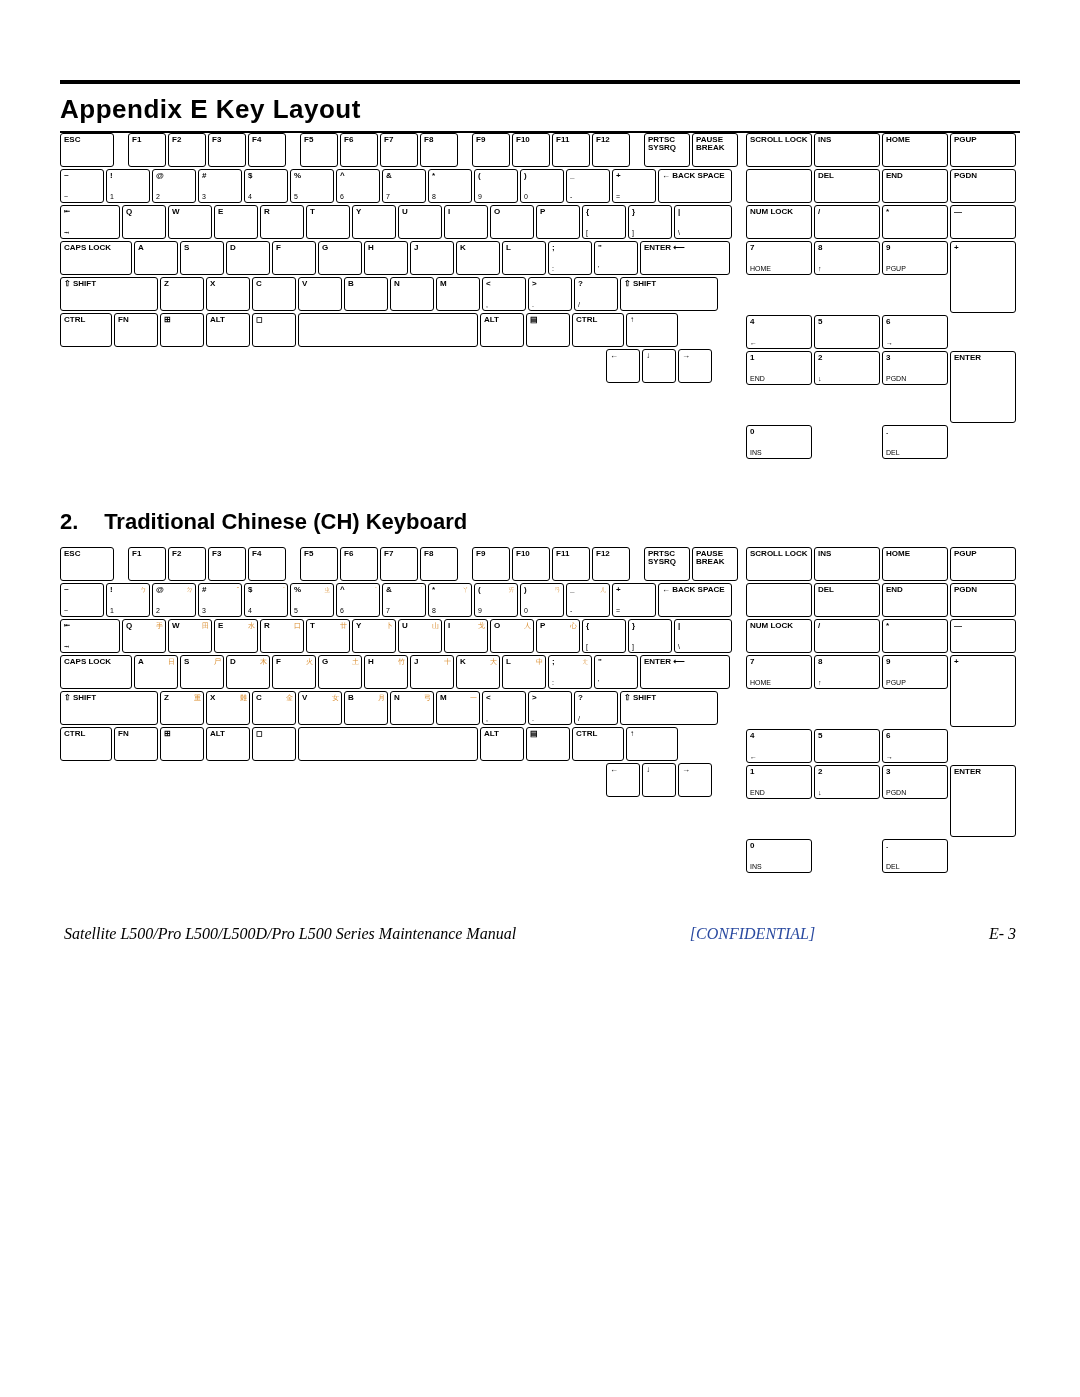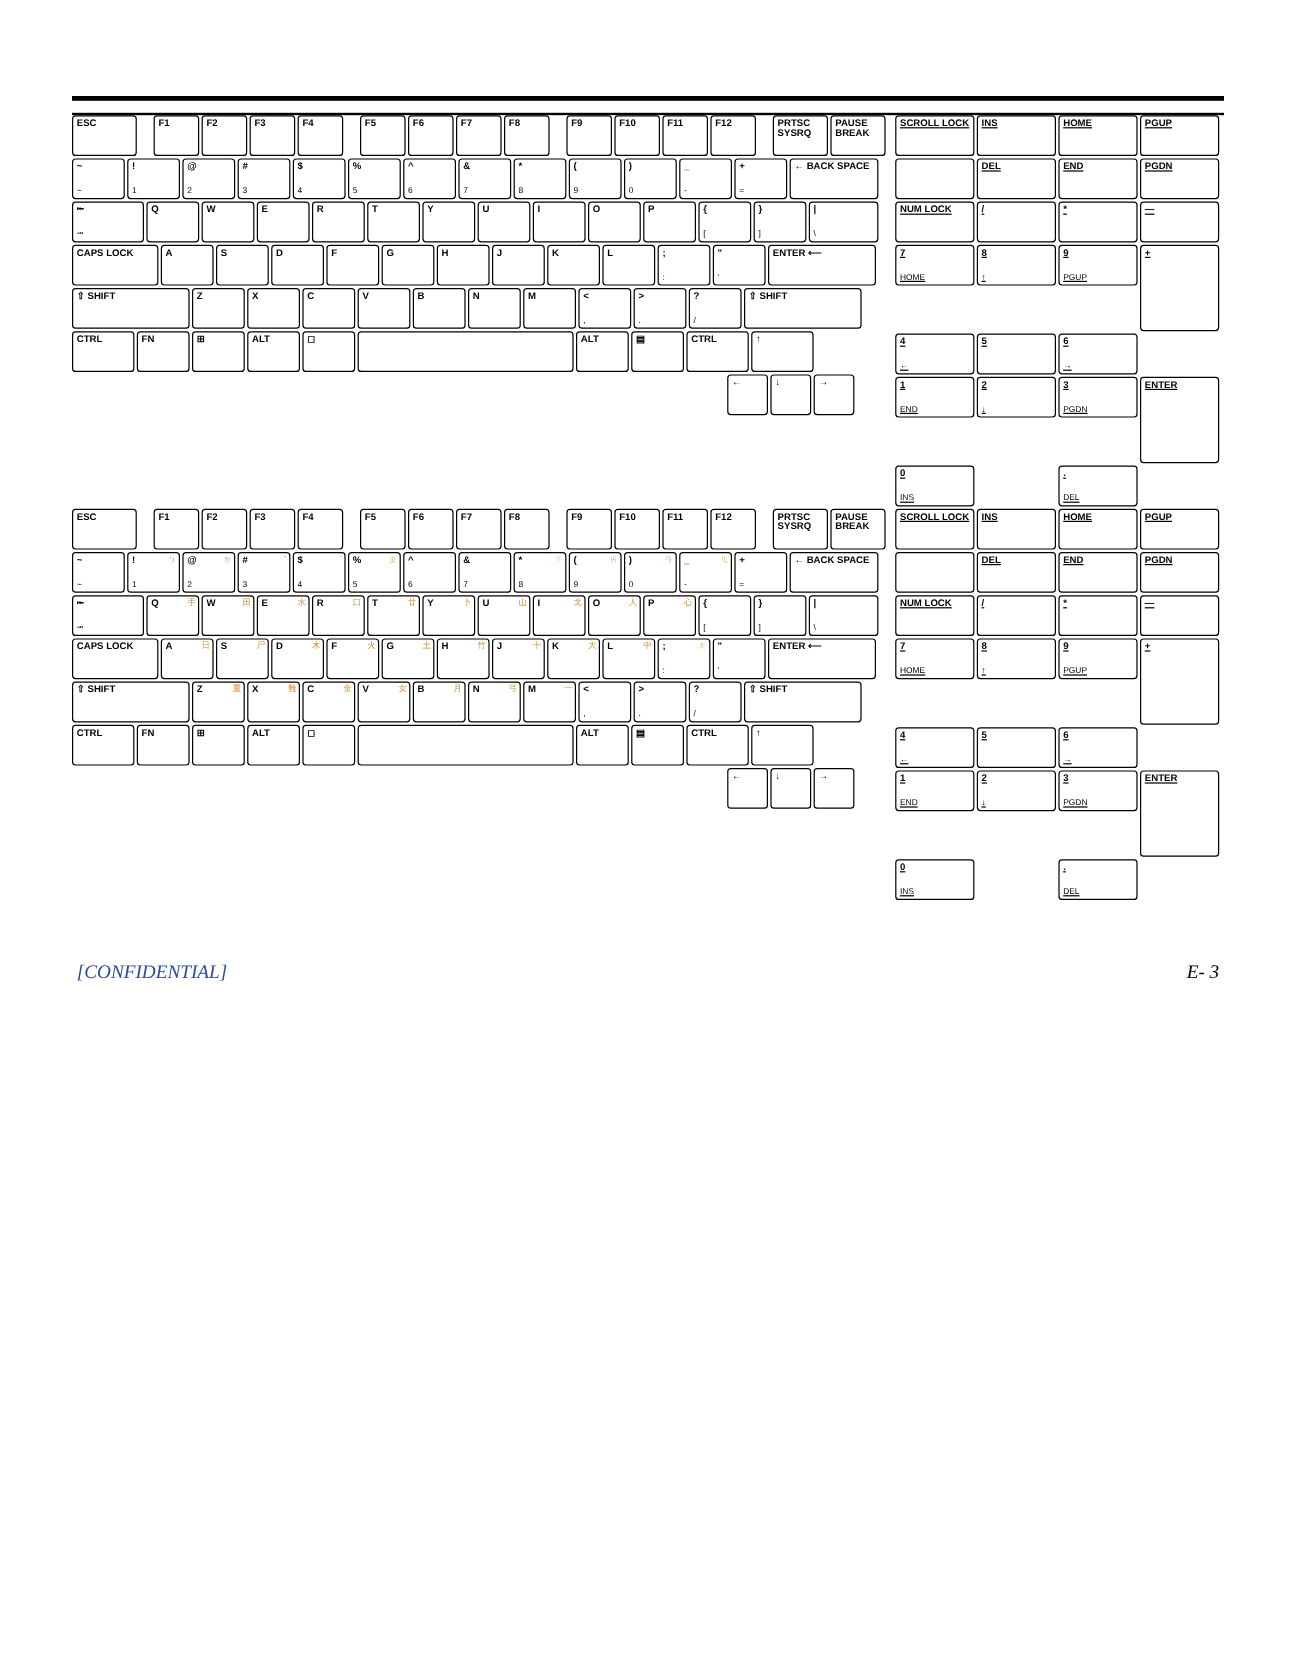--- a/index.html
+++ b/index.html
@@ -40,21 +40,20 @@
   
   .kbd-wrap {
     display: flex;
     gap: 8px;
   }
   .kbd-main {
     flex: 0 0 650px;
   }
   .kbd-pad {
     flex: 0 0 280px;
-    text-decoration: underline;
   }
   .krow {
     display: flex;
     gap: 2px;
     margin-bottom: 2px;
   }
   .key {
     box-sizing: border-box;
     border: 1px solid #000;
     border-radius: 3px;
@@ -84,20 +83,21 @@
     padding: 0 4px;
   }
   .footer .conf { font-style: italic; color: #2a4aa0; }
   .footer .page-no { font-style: italic; }
 </style>
 </head>
 <body>
 
 <div class="page">
   <hr class="rule">
+  <div class="title">Appendix E  Key Layout</div>
   <hr class="thin">
 
   <div class="kbd-wrap" id="kbd-us">
       <div class="kbd-main">
         <div class="krow">
           <div class="key" style="flex: 0 0 54px;">
             <div class="tl">ESC</div>
           </div>
           <div class="spacer"></div>
           <div class="key" style="flex: 0 0 38px;">
@@ -511,20 +511,24 @@
           </div>
           <div style="flex: 0 0 66px;"></div>
           <div class="key" style="flex: 0 0 66px;">
             <div class="tl">.</div>
             <div class="bl">DEL</div>
           </div>
         </div>
       </div>
     </div>
 
+  <div class="section-heading">
+    <span class="num">2.</span>
+    <span>Traditional Chinese (CH) Keyboard</span>
+  </div>
   <div class="kbd-wrap" id="kbd-ch">
       <div class="kbd-main">
         <div class="krow">
           <div class="key" style="flex: 0 0 54px;">
             <div class="tl">ESC</div>
           </div>
           <div class="spacer"></div>
           <div class="key" style="flex: 0 0 38px;">
             <div class="tl">F1</div>
           </div>
@@ -975,16 +979,17 @@
           <div style="flex: 0 0 66px;"></div>
           <div class="key" style="flex: 0 0 66px;">
             <div class="tl">.</div>
             <div class="bl">DEL</div>
           </div>
         </div>
       </div>
     </div>
 
   <div class="footer">
+    <span>Satellite L500/Pro L500/L500D/Pro L500 Series Maintenance Manual</span>
     <span class="conf">[CONFIDENTIAL]</span>
     <span class="page-no">E- 3</span>
   </div>
 </div>
 
 </body></html>

